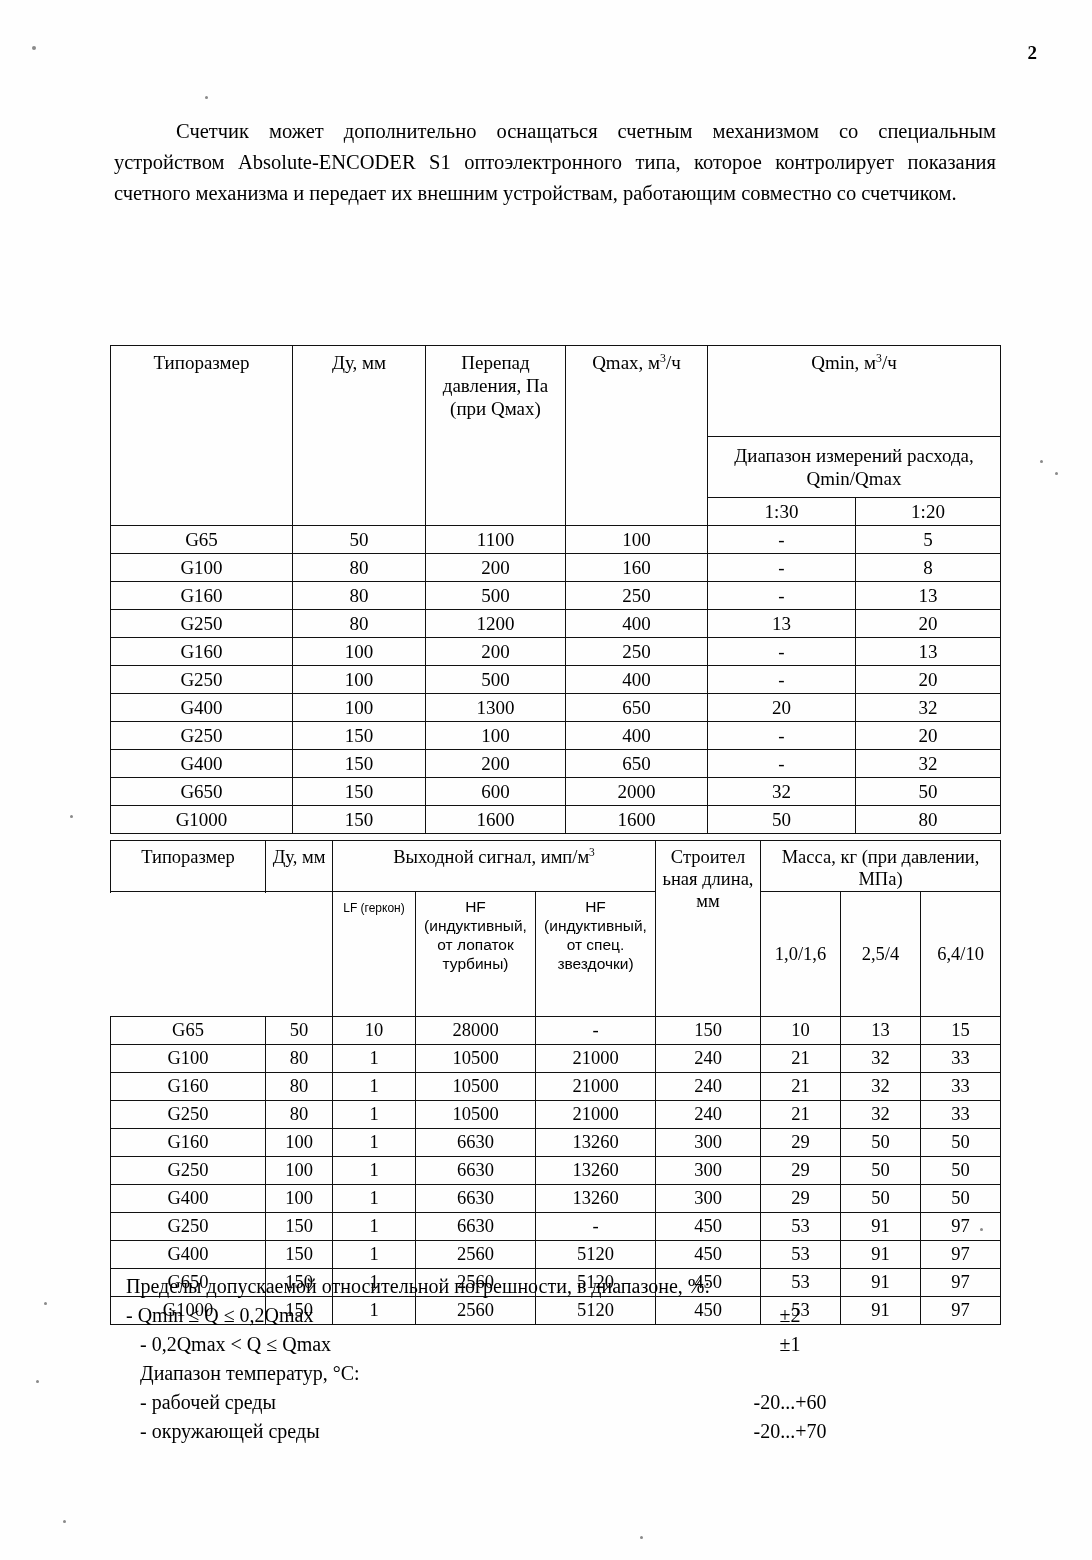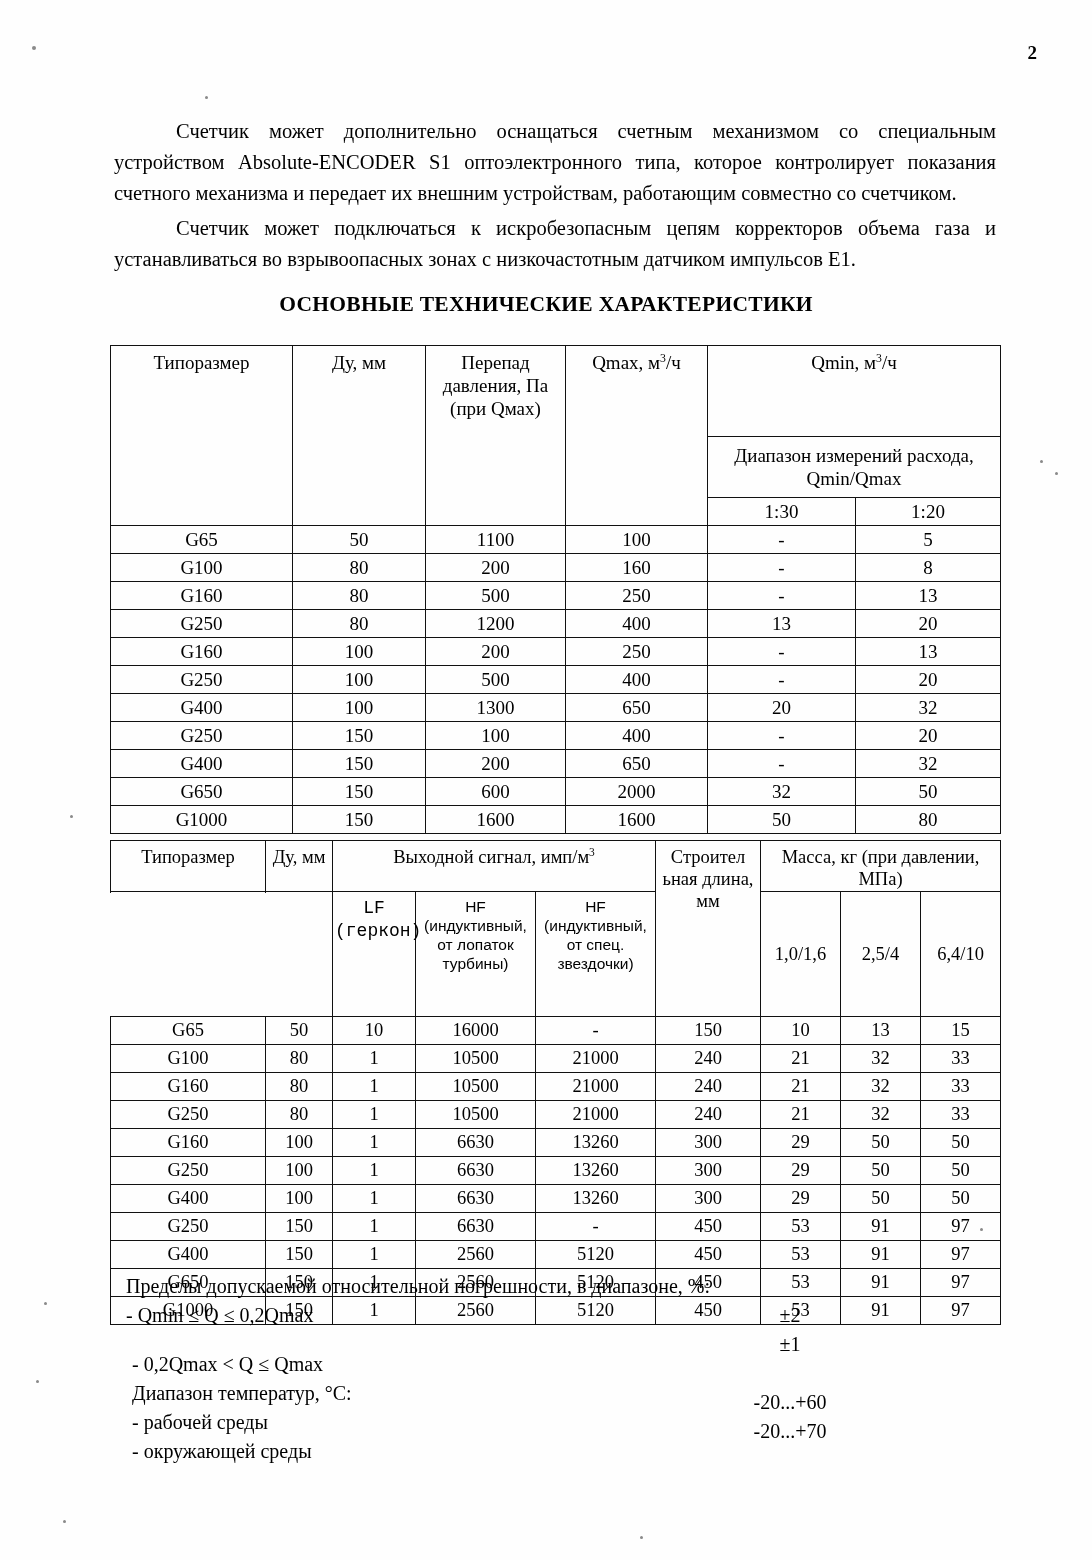--- a/index.html
+++ b/index.html
@@ -104,22 +104,22 @@
     font-size: 18.5px;
   }
   #table2 td { height: 25px; }
   #table2 .small {
     font-family: "Liberation Sans", sans-serif;
     font-size: 15.5px;
     font-weight: normal;
     line-height: 19px;
   }
   #table2 .hdr-lf {
-    font-family: Liberation Mono, monospace;
-    font-size: 18px;
+    font-family: Liberation Sans, sans-serif;
+    font-size: 12px;
     font-weight: normal;
   }
   #table2 .narrow-wrap {
     line-height: 22px;
   }
 
   .footer-list {
     position: absolute;
     left: 110px;
     top: 1272px;
@@ -130,21 +130,21 @@
   .footer-list .row {
     position: relative;
     height: 29px;
     white-space: nowrap;
   }
   .footer-list .lbl {
     position: absolute;
     left: 0;
   }
   .footer-list .lbl.ind { left: 16px; }
-  .footer-list .lbl.ind2 { left: 22px; margin-top: 20px; }
+  .footer-list .lbl.ind2 { left: 30px; }
   .footer-list .val {
     position: absolute;
     left: 600px;
     width: 160px;
     text-align: center;
   }
   sup.ex { font-size: .62em; vertical-align: super; line-height: 0; }
 </style>
 </head>
 <body>
@@ -159,24 +159,22 @@
   <div class="speck" style="left:44px;  top:1302px;width:3px; height:3px;"></div>
   <div class="speck" style="left:36px;  top:1380px;width:3px; height:3px;"></div>
   <div class="speck" style="left:63px;  top:1520px;width:3px; height:3px;"></div>
   <div class="speck" style="left:640px; top:1536px;width:3px; height:3px;"></div>
   <div class="speck" style="left:980px; top:1228px;width:3px; height:3px;"></div>
 
   <div class="page-number">2</div>
 
   <div class="body-text" id="para-block">
     <p>Счетчик может дополнительно оснащаться счетным механизмом со специальным устройством Absolute-ENCODER S1 оптоэлектронного типа, которое контролирует показания счетного механизма и передает их внешним устройствам, работающим совместно со счетчиком.</p>
-    <p>Счетчик может подключаться к искробезопасным цепям корректоров объема газа и устанавливаться во взрывоопасных зонах с низкочастотным датчиком импульсов E1.</p>
   </div>
 
-  <div class="section-title">ОСНОВНЫЕ ТЕХНИЧЕСКИЕ ХАРАКТЕРИСТИКИ</div>
 
   <table class="doc-table" id="table1">
     <colgroup>
       <col style="width:182px">
       <col style="width:133px">
       <col style="width:140px">
       <col style="width:142px">
       <col style="width:148px">
       <col style="width:145px">
     </colgroup>
@@ -322,21 +320,21 @@
         <td class="mid" rowspan="2">2,5/4</td>
         <td class="mid" rowspan="2">6,4/10</td>
       </tr>
       <tr></tr>
     </tbody>
     <tbody id="table2-body">
         <tr class="data-row">
           <td class="mid">G65</td>
           <td class="mid">50</td>
           <td class="mid">10</td>
-          <td class="mid">16000</td>
+          <td class="mid">28000</td>
           <td class="mid">-</td>
           <td class="mid">150</td>
           <td class="mid">10</td>
           <td class="mid">13</td>
           <td class="mid">15</td>
         </tr>
         <tr class="data-row">
           <td class="mid">G100</td>
           <td class="mid">80</td>
           <td class="mid">1</td>

